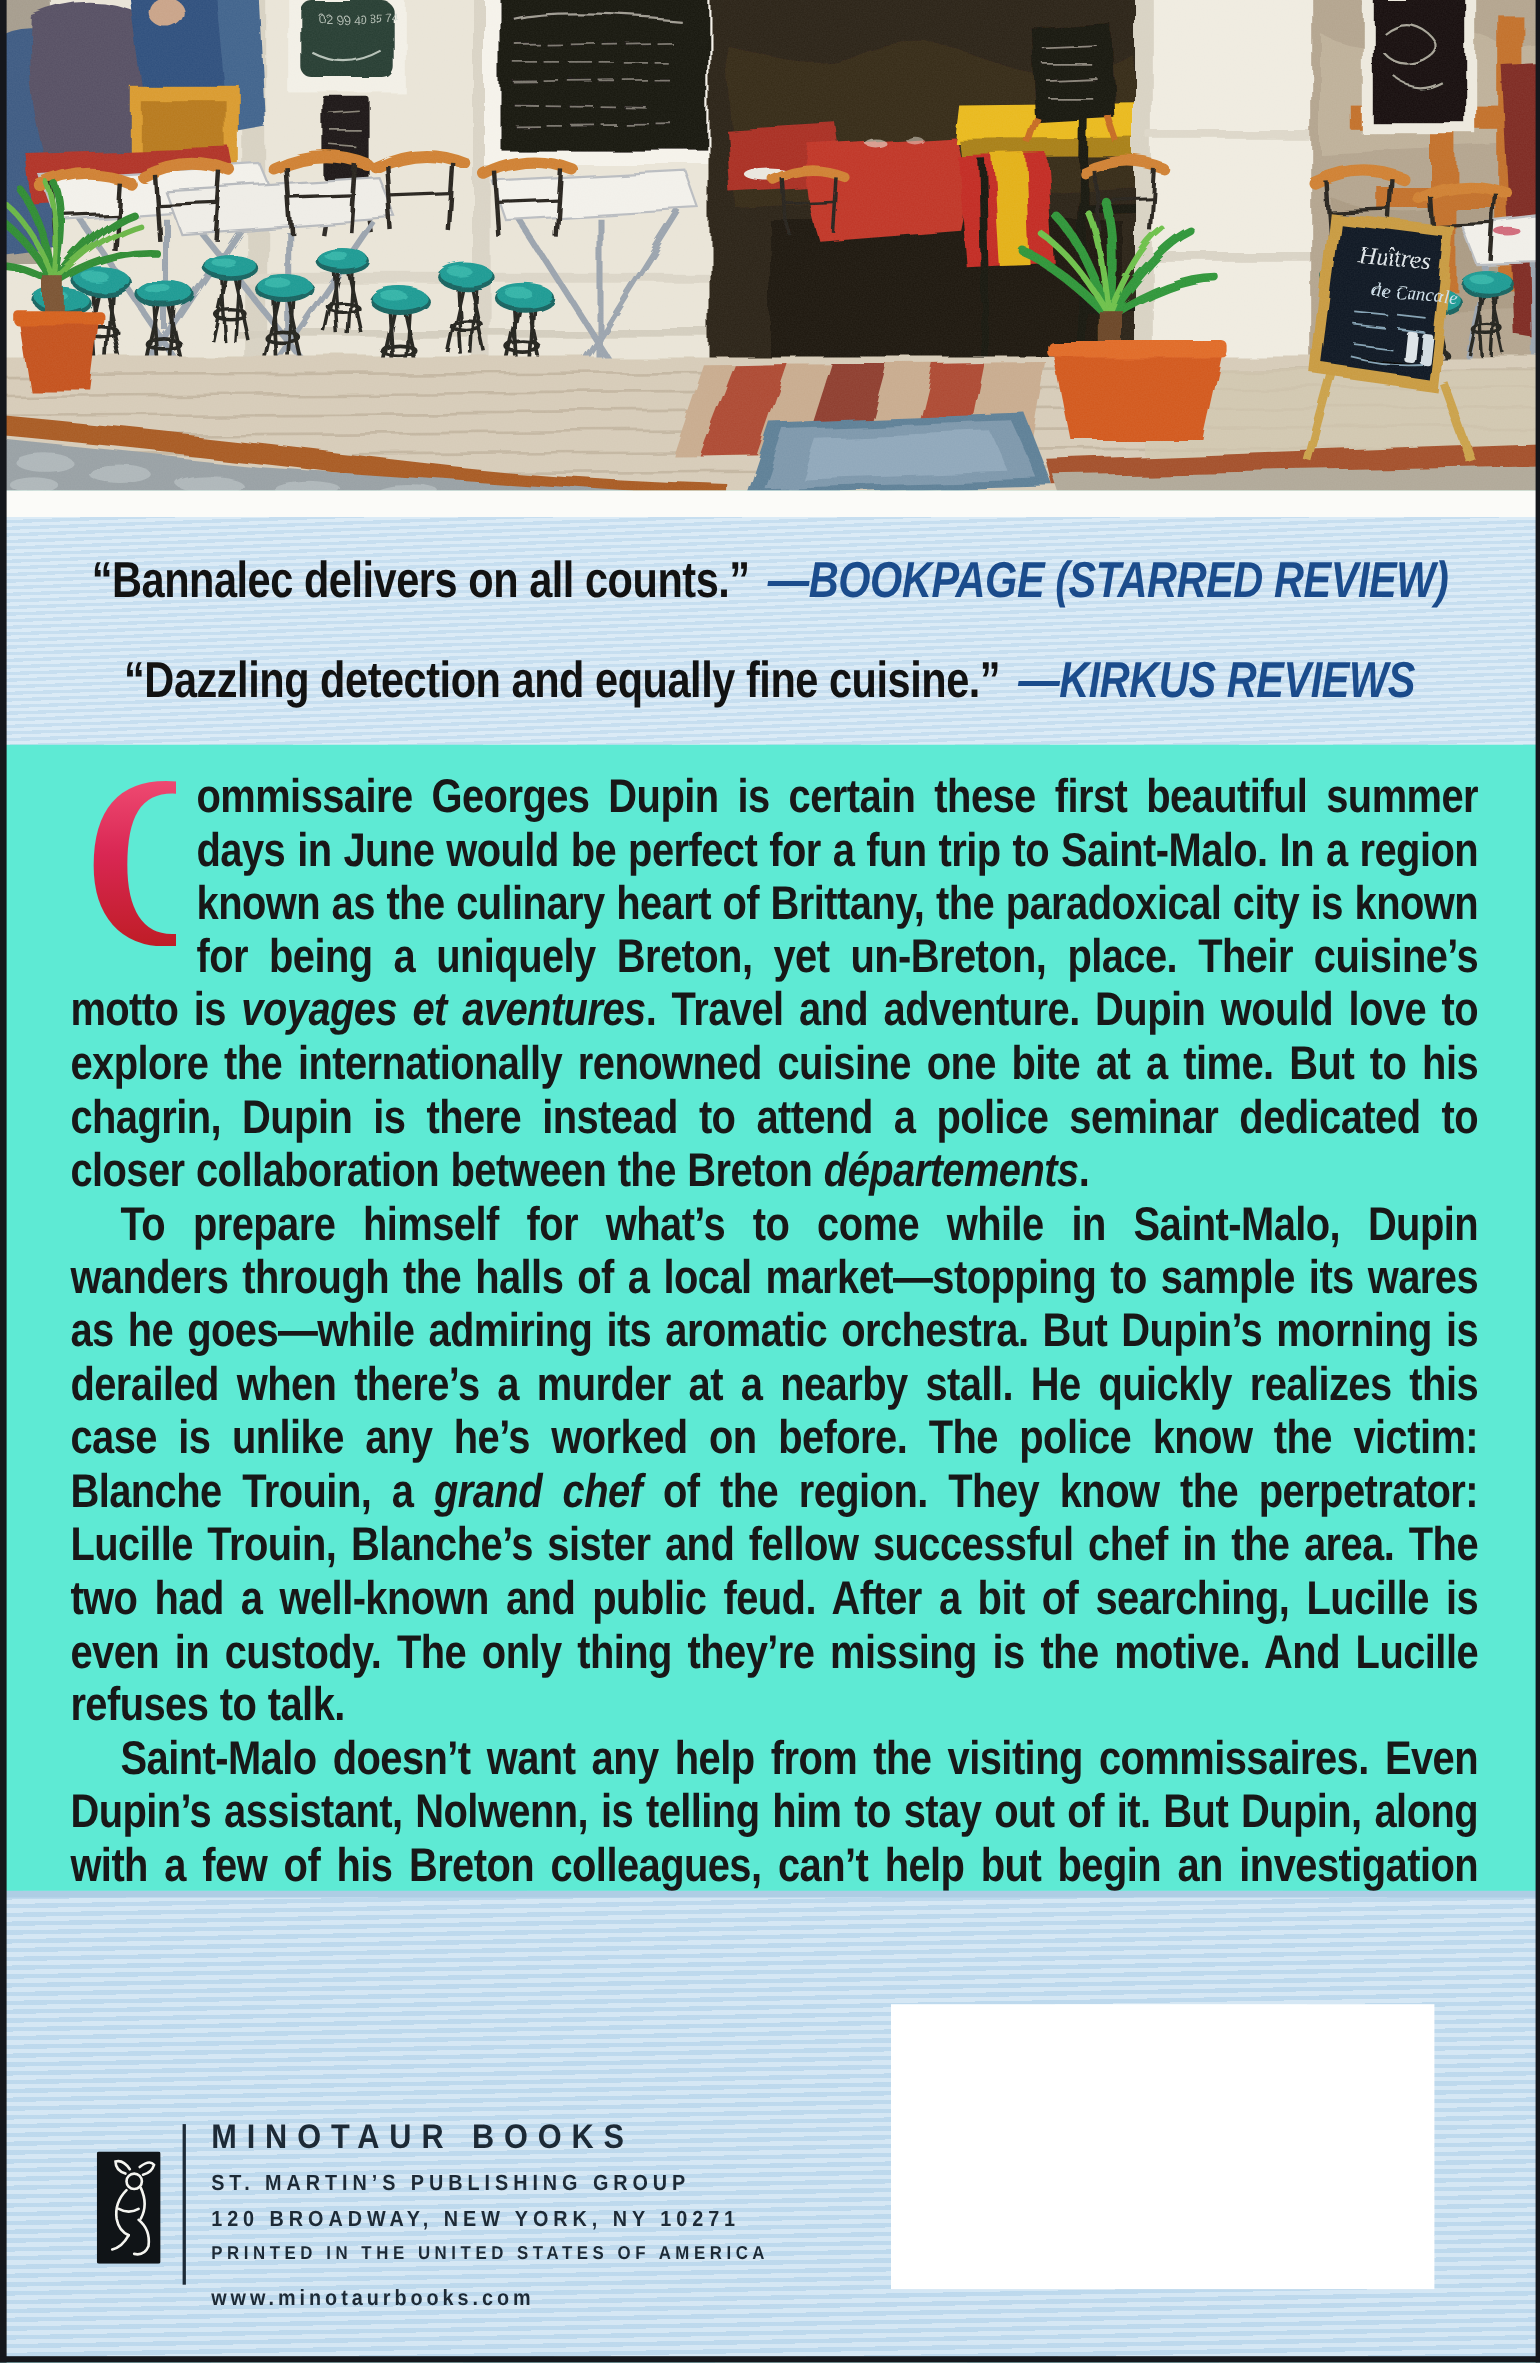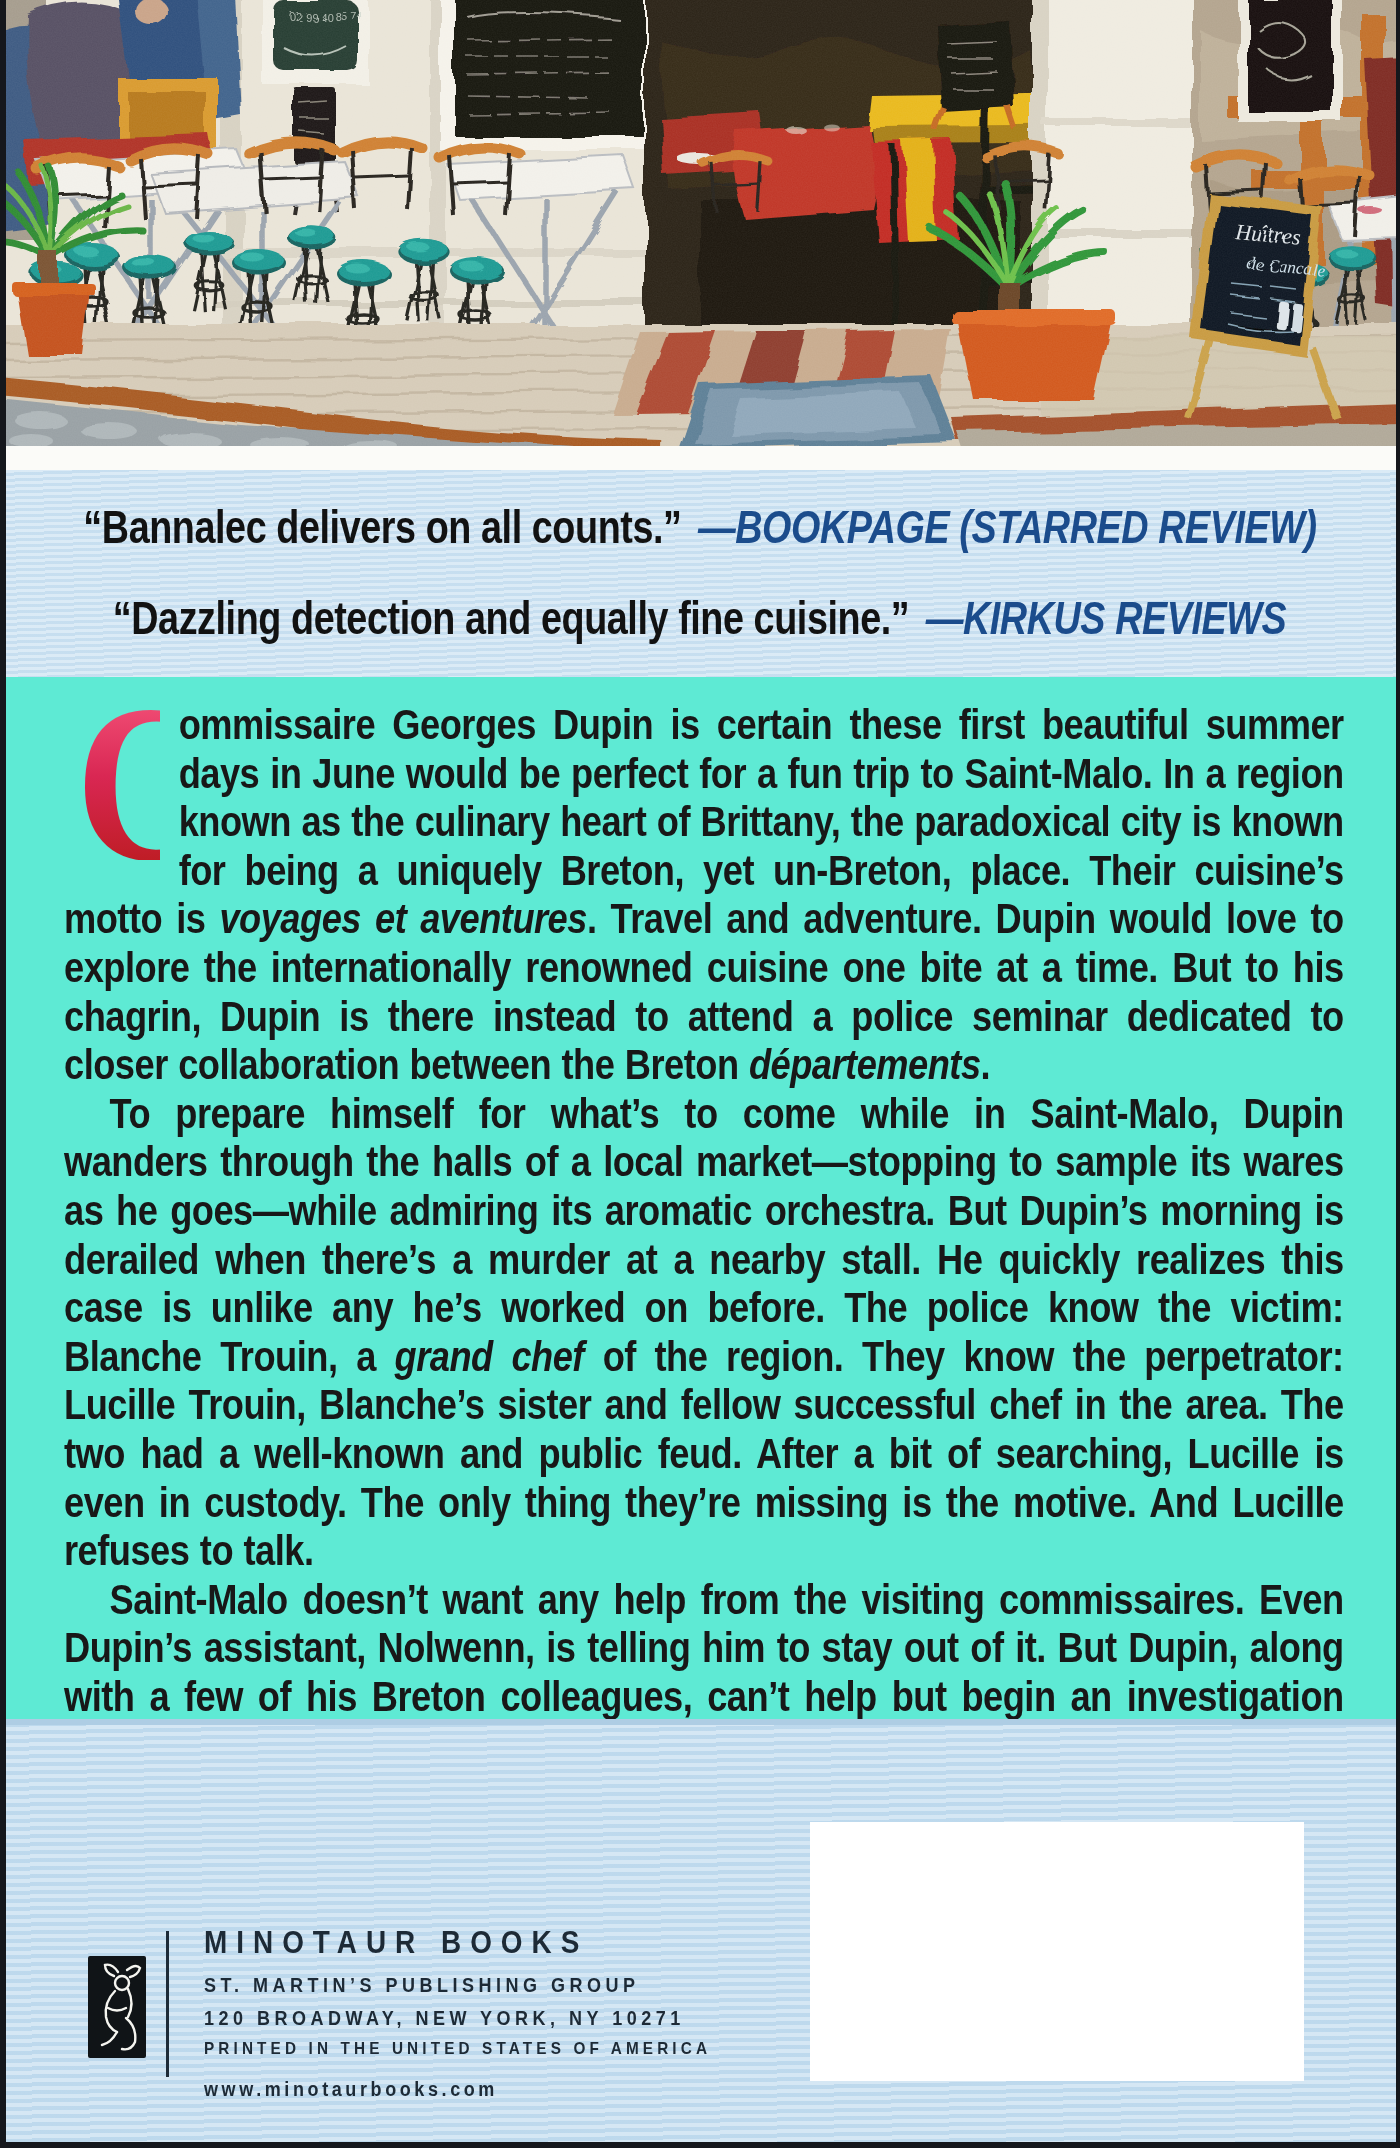--- a/index.html
+++ b/index.html
@@ -35,21 +35,21 @@
     -webkit-background-clip:text;background-clip:text;color:transparent;}
   
   .bottom-band{position:absolute;left:0;top:1719px;width:1400px;height:429px;background:#c5def0;
     background-image:repeating-linear-gradient(179deg,rgba(255,255,255,.28) 0 4px,rgba(150,190,220,.16) 4px 8px);}
   .band-topline{position:absolute;left:0;top:0;width:1400px;height:6px;background:#aecde4;}
   .credits{position:absolute;left:95px;top:57px;font-weight:700;font-size:24px;color:#1b2a33;line-height:51px;}
   .credits div{white-space:nowrap;transform:scaleX(.86);transform-origin:0 50%;}
   .barcode-box{position:absolute;left:810px;top:103px;width:494px;height:259px;background:#ffffff;}
   .logo{position:absolute;left:88px;top:237px;width:58px;height:102px;}
   .pub-divider{position:absolute;left:166px;top:212px;width:3px;height:146px;background:#1d2b38;}
-  .pub-block{position:absolute;left:192px;top:206px;color:#1d2a36;margin-left:12px;}
+  .pub-block{position:absolute;left:192px;top:206px;color:#1d2a36;}
   .pub-block > div{white-space:nowrap;transform:scaleX(.9);transform-origin:0 50%;}
   .pub-name{font-weight:700;font-size:31px;letter-spacing:10px;margin-bottom:13px;}
   .pub-group{font-weight:700;font-size:20px;letter-spacing:5px;margin-bottom:10px;}
   .pub-address{font-weight:700;font-size:20px;letter-spacing:5px;margin-bottom:9px;}
   .pub-printed{font-weight:700;font-size:17px;letter-spacing:4.6px;margin-bottom:19px;}
   .pub-site{font-weight:700;font-size:20px;letter-spacing:4px;}
 </style>
 </head>
 <body>
 

